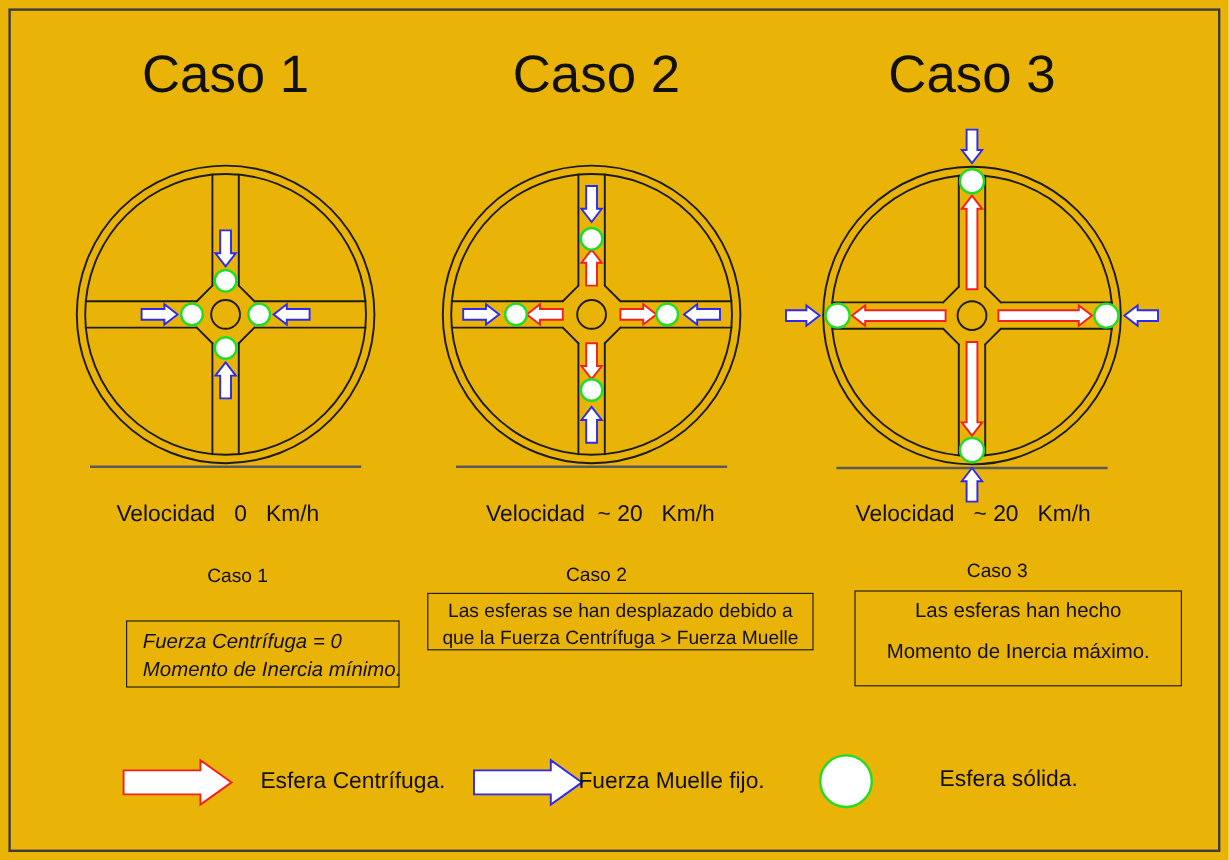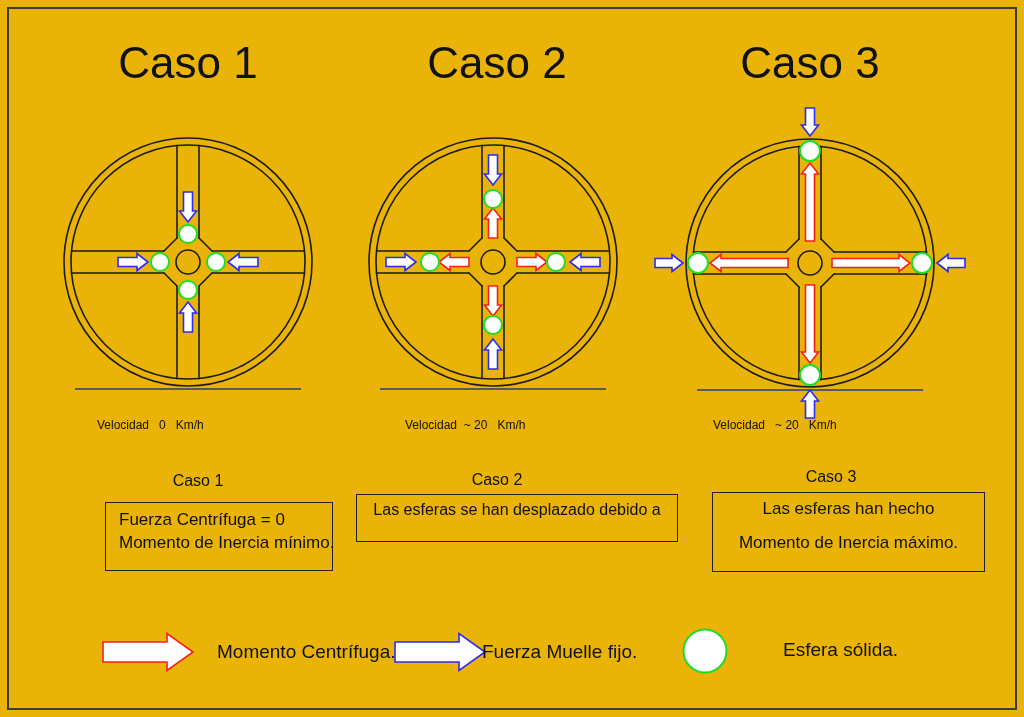--- a/index.html
+++ b/index.html
@@ -1,21 +1,21 @@
 <!DOCTYPE html>
 <html style="--c-red: #f42020; --c-blue: #2b2bf4; --c-green: #21dd21; --c-struct: #1c1c1c; --c-ground: #5a5a5a; --c-frame: #3c3c3c;"><head>
 <meta charset="utf-8">
 <style>
   html,body{margin:0;padding:0;background:#fff;}
   #page{position:relative;width:1024px;height:717px;background:#eab308;overflow:hidden;
         font-family:"Liberation Sans","DejaVu Sans",sans-serif;color:#111;}
   #frame{position:absolute;left:7px;top:7px;right:7px;bottom:7px;border:2px solid var(--c-frame,#3c3c3c);}
   .abs{position:absolute;}
   .case-title{width:300px;text-align:center;font-size:44px;letter-spacing:0px;white-space:pre;}
-  .velocity{font-size:12px;white-space:pre;}
+  .velocity{font-size:19px;white-space:pre;}
   .note-title{width:160px;text-align:center;font-size:16px;}
   .note-box{border:1.5px solid #222;box-sizing:border-box;font-size:17px;}
   .note-box .ln{display:block;line-height:23px;white-space:nowrap;}
   #note-box-1{padding:5px 0 0 13px;}
   #note-box-2{text-align:center;padding-top:3px;font-size:16px;}
   #note-box-2 .ln{line-height:23px;}
   #note-box-3{text-align:center;padding-top:5px;}
   #note-box-3 .ln{line-height:21px;}
   #note-box-3 .ln.gap{margin-top:13px;}
   .legend-label{font-size:19px;white-space:pre;}
@@ -149,36 +149,37 @@
     </svg>
 
   <div class="abs velocity" style="left:97px;top:418px;">Velocidad   0   Km/h</div>
   <div class="abs velocity" style="left:405px;top:418px;">Velocidad  ~ 20   Km/h</div>
   <div class="abs velocity" style="left:713px;top:418px;">Velocidad   ~ 20   Km/h</div>
 
   <div class="abs note-title" style="left:118px;top:472px;">Caso 1</div>
   <div class="abs note-title" style="left:417px;top:471px;">Caso 2</div>
   <div class="abs note-title" style="left:751px;top:468px;">Caso 3</div>
 
-  <div id="note-box-1" class="abs note-box" style="left:105px;top:502px;width:228px;height:69px;">
+  <div id="note-box-1" class="abs note-box" style="left:105px;top:517px;width:228px;height:56px;font-style:italic;">
     <span class="ln">Fuerza Centrífuga = 0</span>
     <span class="ln">Momento de Inercia mínimo.</span>
   </div>
   <div id="note-box-2" class="abs note-box" style="left:356px;top:494px;width:322px;height:48px;">
     <span class="ln">Las esferas se han desplazado debido a</span>
+    <span class="ln">que la Fuerza Centrífuga &gt; Fuerza Muelle</span>
   </div>
   <div id="note-box-3" class="abs note-box" style="left:712px;top:492px;width:273px;height:80px;">
     <span class="ln">Las esferas han hecho</span>
     <span class="ln gap">Momento de Inercia máximo.</span>
   </div>
 
   <svg class="abs" style="left:100px;top:630px;" width="96" height="44">
       <path d="M 3 12 L 67 12 L 67 3.5 L 93 22 L 67 40.5 L 67 32 L 3 32 Z" class="arrow red"></path>
     </svg>
-  <div class="abs legend-label" style="left:217px;top:641px;">Momento Centrífuga.</div>
+  <div class="abs legend-label" style="left:217px;top:641px;">Esfera Centrífuga.</div>
 
   <svg class="abs" style="left:392px;top:630px;" width="96" height="44">
       <path d="M 3 12 L 67 12 L 67 3.5 L 93 22 L 67 40.5 L 67 32 L 3 32 Z" class="arrow blue"></path>
     </svg>
   <div class="abs legend-label" style="left:482px;top:641px;">Fuerza Muelle fijo.</div>
 
   <svg class="abs" style="left:682px;top:628px;" width="46" height="46">
     <circle cx="23" cy="23" r="21.5" class="sphere"></circle>
   </svg>
   <div class="abs legend-label" style="left:783px;top:639px;">Esfera sólida.</div>

